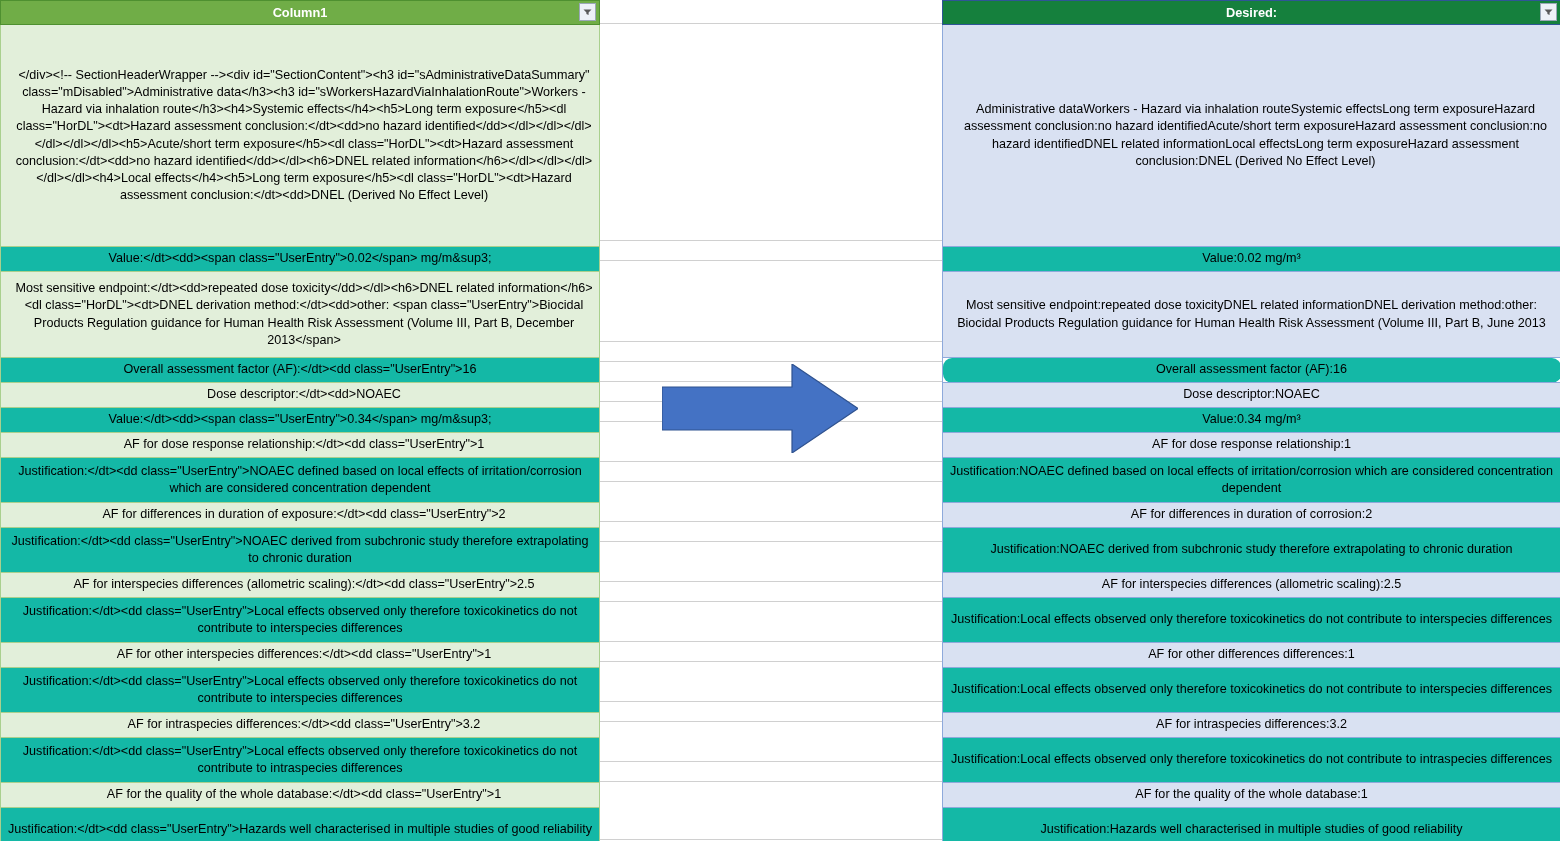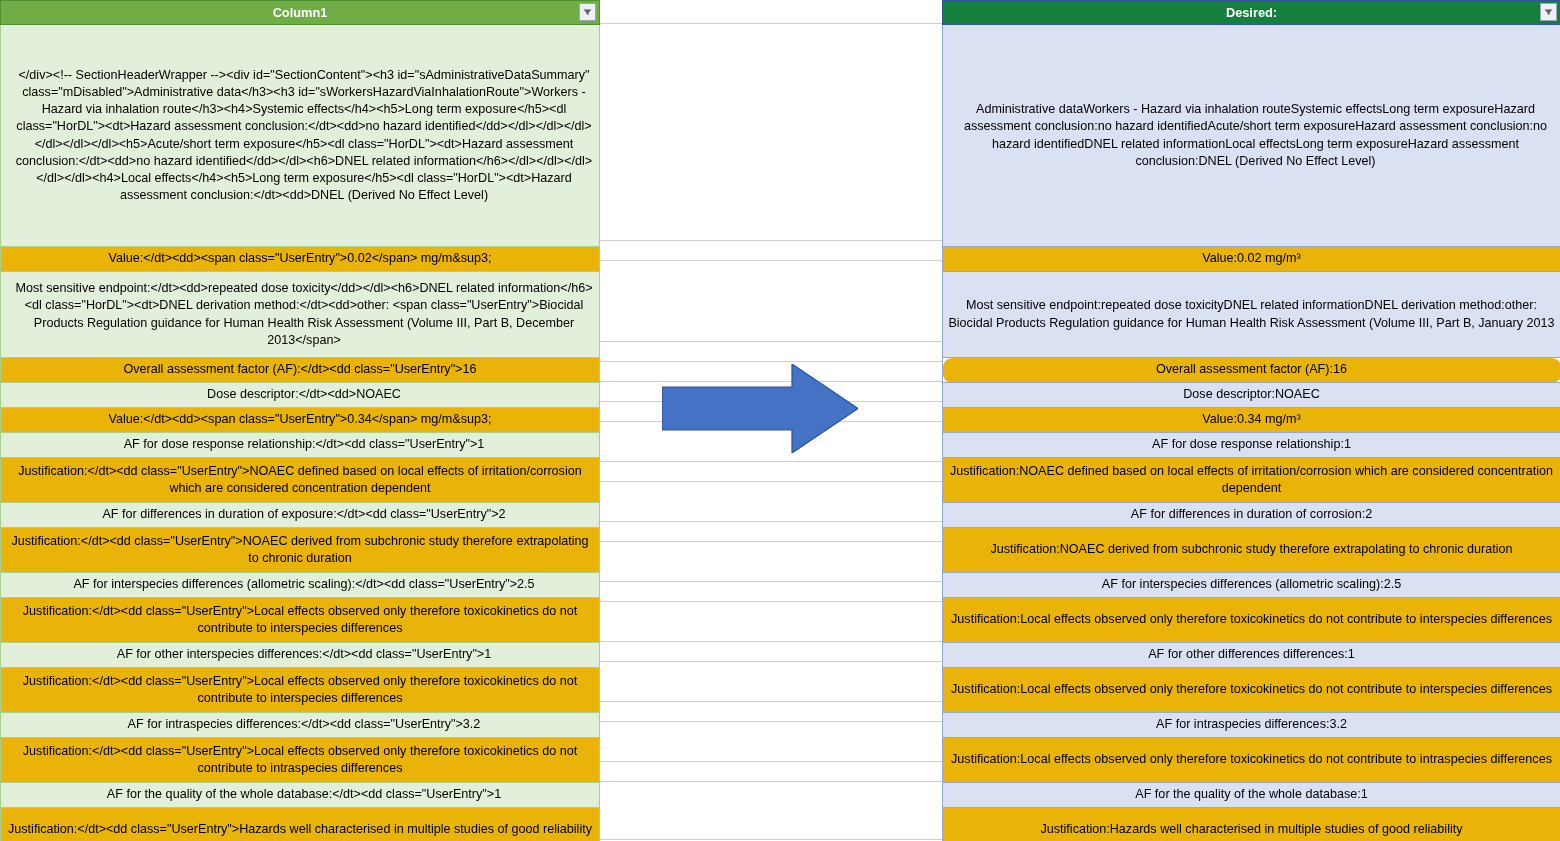--- a/index.html
+++ b/index.html
@@ -61,21 +61,21 @@
     border: 1px solid #9BA7B8;
     box-sizing: border-box;
     display: flex;
     align-items: center;
     justify-content: center;
   }
   .filter-btn svg { display: block; }
 
   
   .cell {
-    background: #eab308;
+    background: #14b8a6;
   }
   .tbl-left .cell  { border: 1px solid #A9D08E; }
   .tbl-left .band  { background: #E2EFDA; padding-left: 12px; }
   .tbl-right .cell { border: 1px solid #8EA9DB; }
   .tbl-right .band { background: #D9E1F2; }
 
   
   .tbl-left  { left: 0px;   width: 599px; }
   .tbl-right { left: 942px; width: 618px; }
 
@@ -232,21 +232,21 @@
       </tr>
     </thead>
     <tbody id="right-body">
         <tr>
           <td class="cell band" style="height: 217px; padding-left: 12px;">Administrative dataWorkers - Hazard via inhalation routeSystemic effectsLong term exposureHazard assessment conclusion:no hazard identifiedAcute/short term exposureHazard assessment conclusion:no hazard identifiedDNEL related informationLocal effectsLong term exposureHazard assessment conclusion:DNEL (Derived No Effect Level)</td>
         </tr>
         <tr>
           <td class="cell" style="height: 20px;">Value:0.02 mg/m³</td>
         </tr>
         <tr>
-          <td class="cell band" style="height: 81px;">Most sensitive endpoint:repeated dose toxicityDNEL related informationDNEL derivation method:other: Biocidal Products Regulation guidance for Human Health Risk Assessment (Volume III, Part B, January 2013</td>
+          <td class="cell band" style="height: 81px;">Most sensitive endpoint:repeated dose toxicityDNEL related informationDNEL derivation method:other: Biocidal Products Regulation guidance for Human Health Risk Assessment (Volume III, Part B, June 2013</td>
         </tr>
         <tr>
           <td class="cell" style="height: 20px; border-radius: 9px;">Overall assessment factor (AF):16</td>
         </tr>
         <tr>
           <td class="cell band" style="height: 20px;">Dose descriptor:NOAEC</td>
         </tr>
         <tr>
           <td class="cell" style="height: 20px;">Value:0.34 mg/m³</td>
         </tr>

